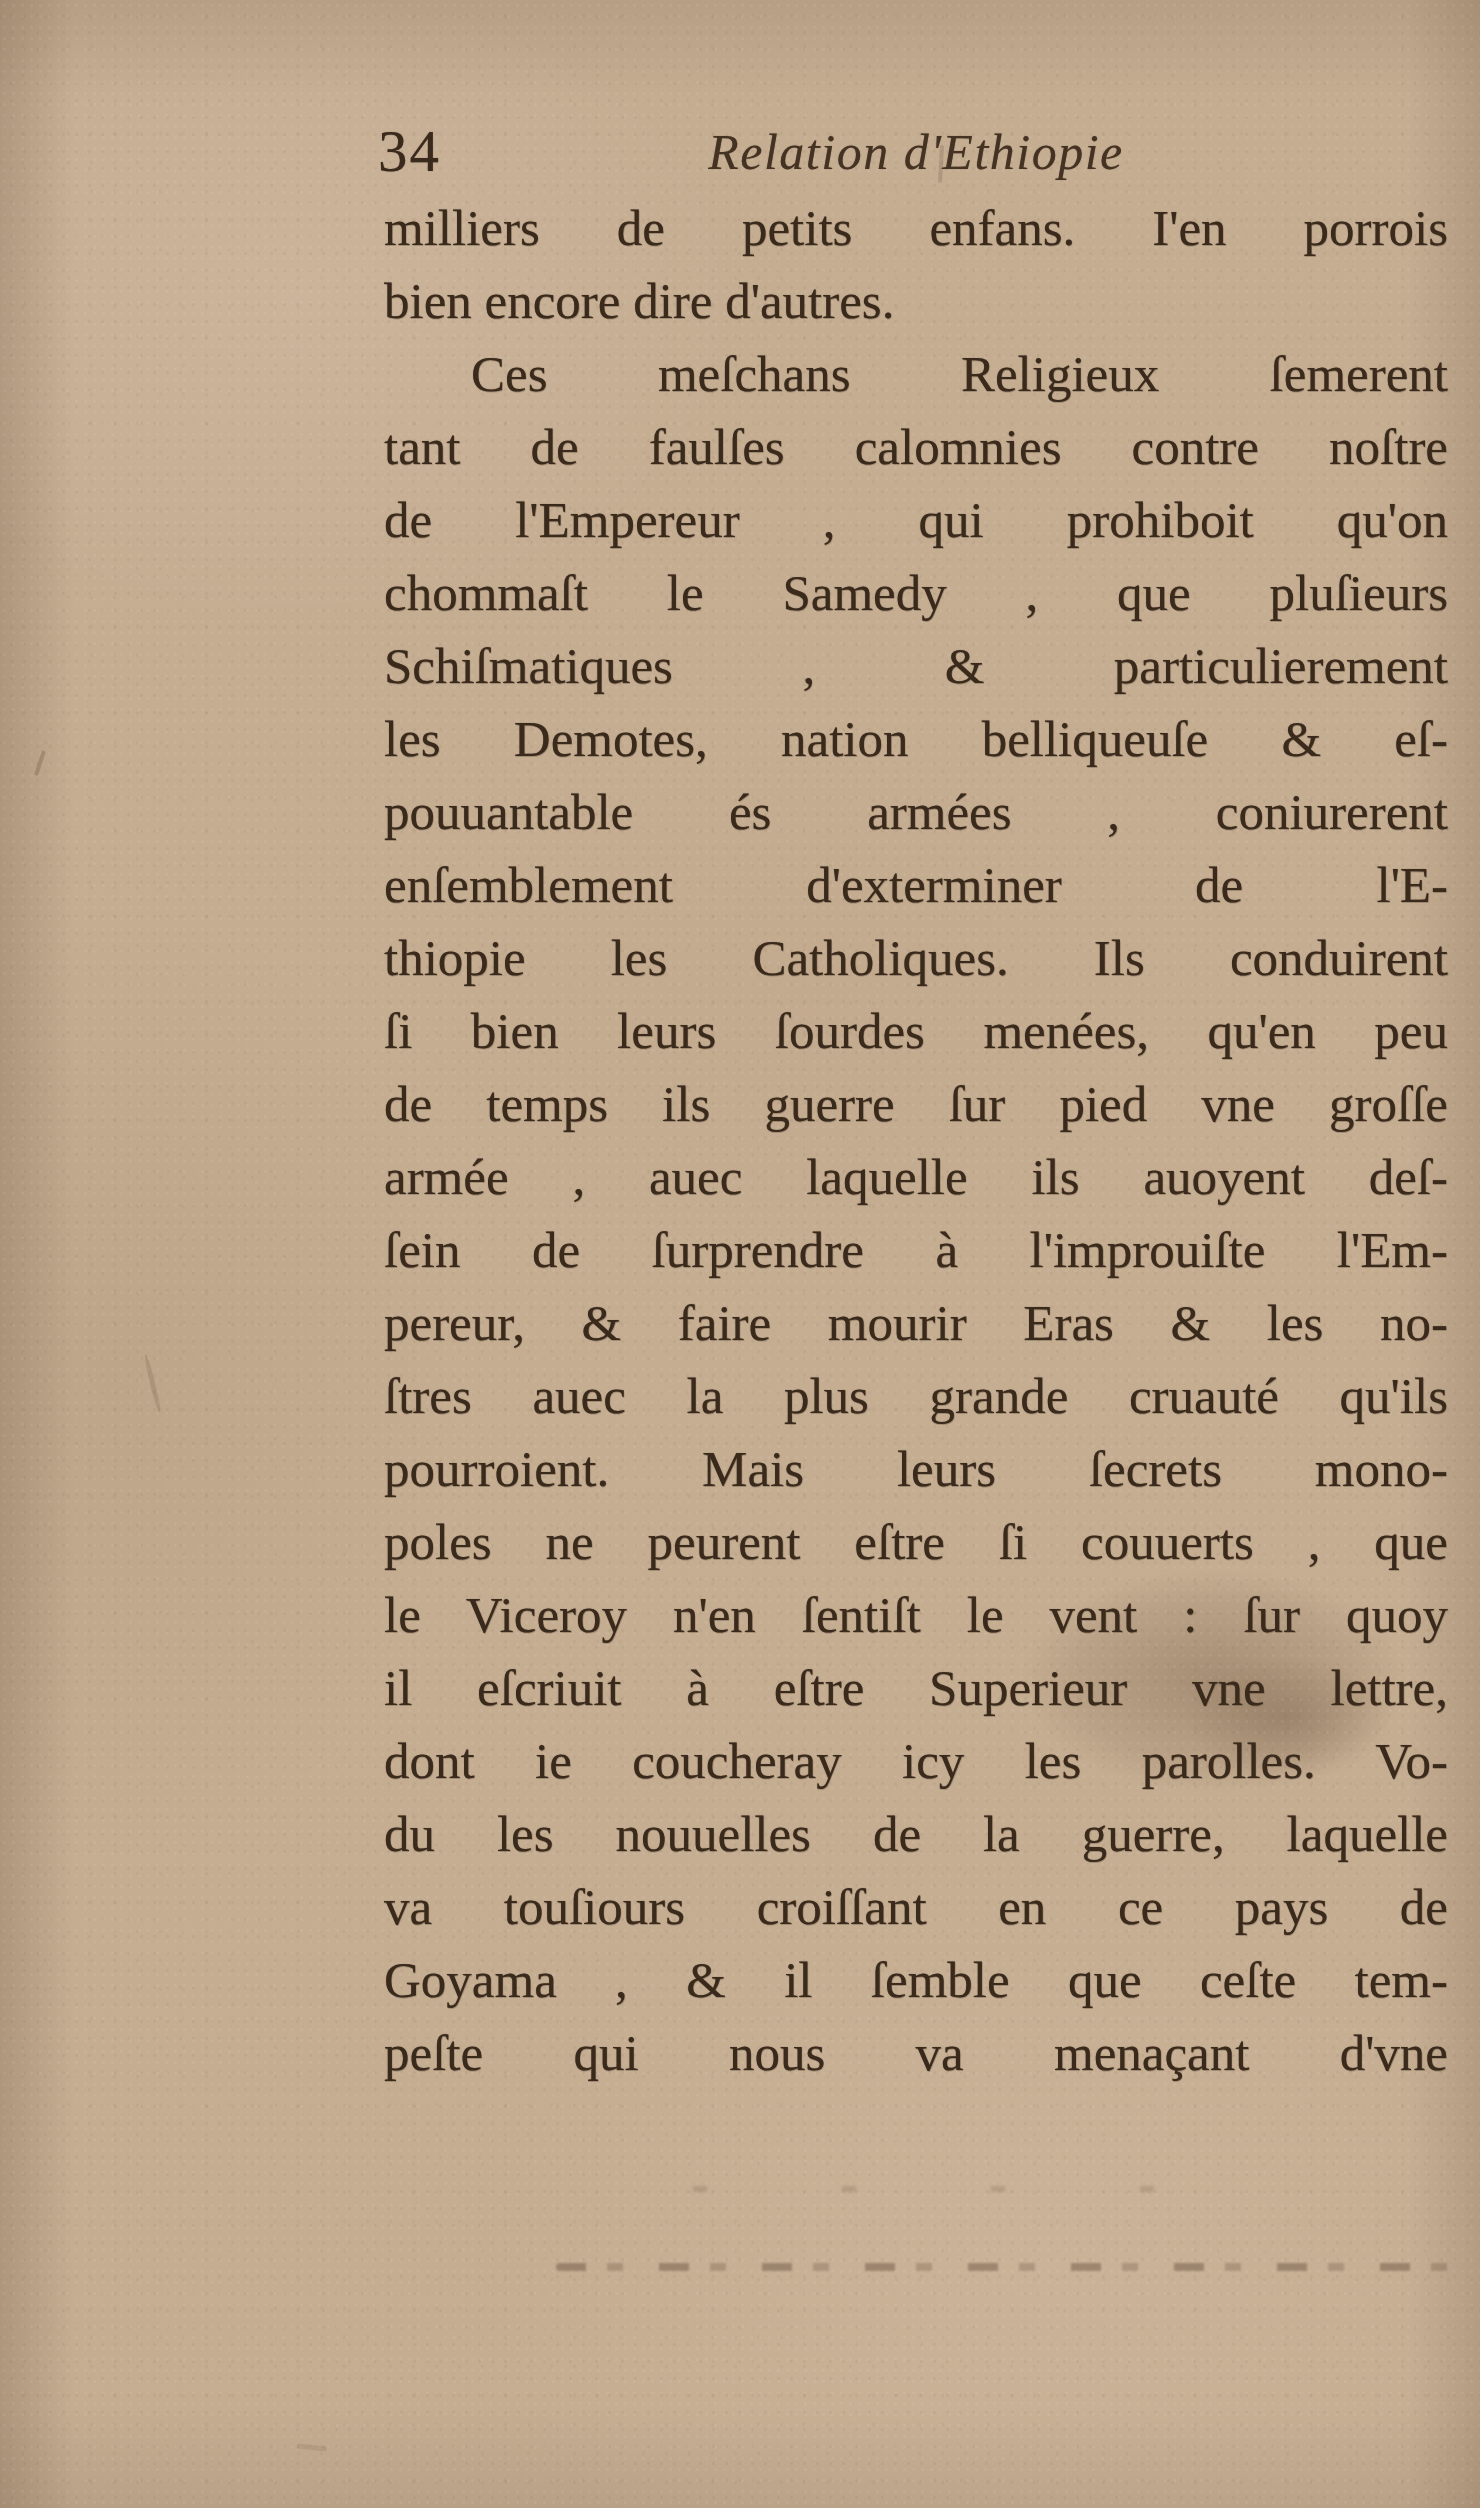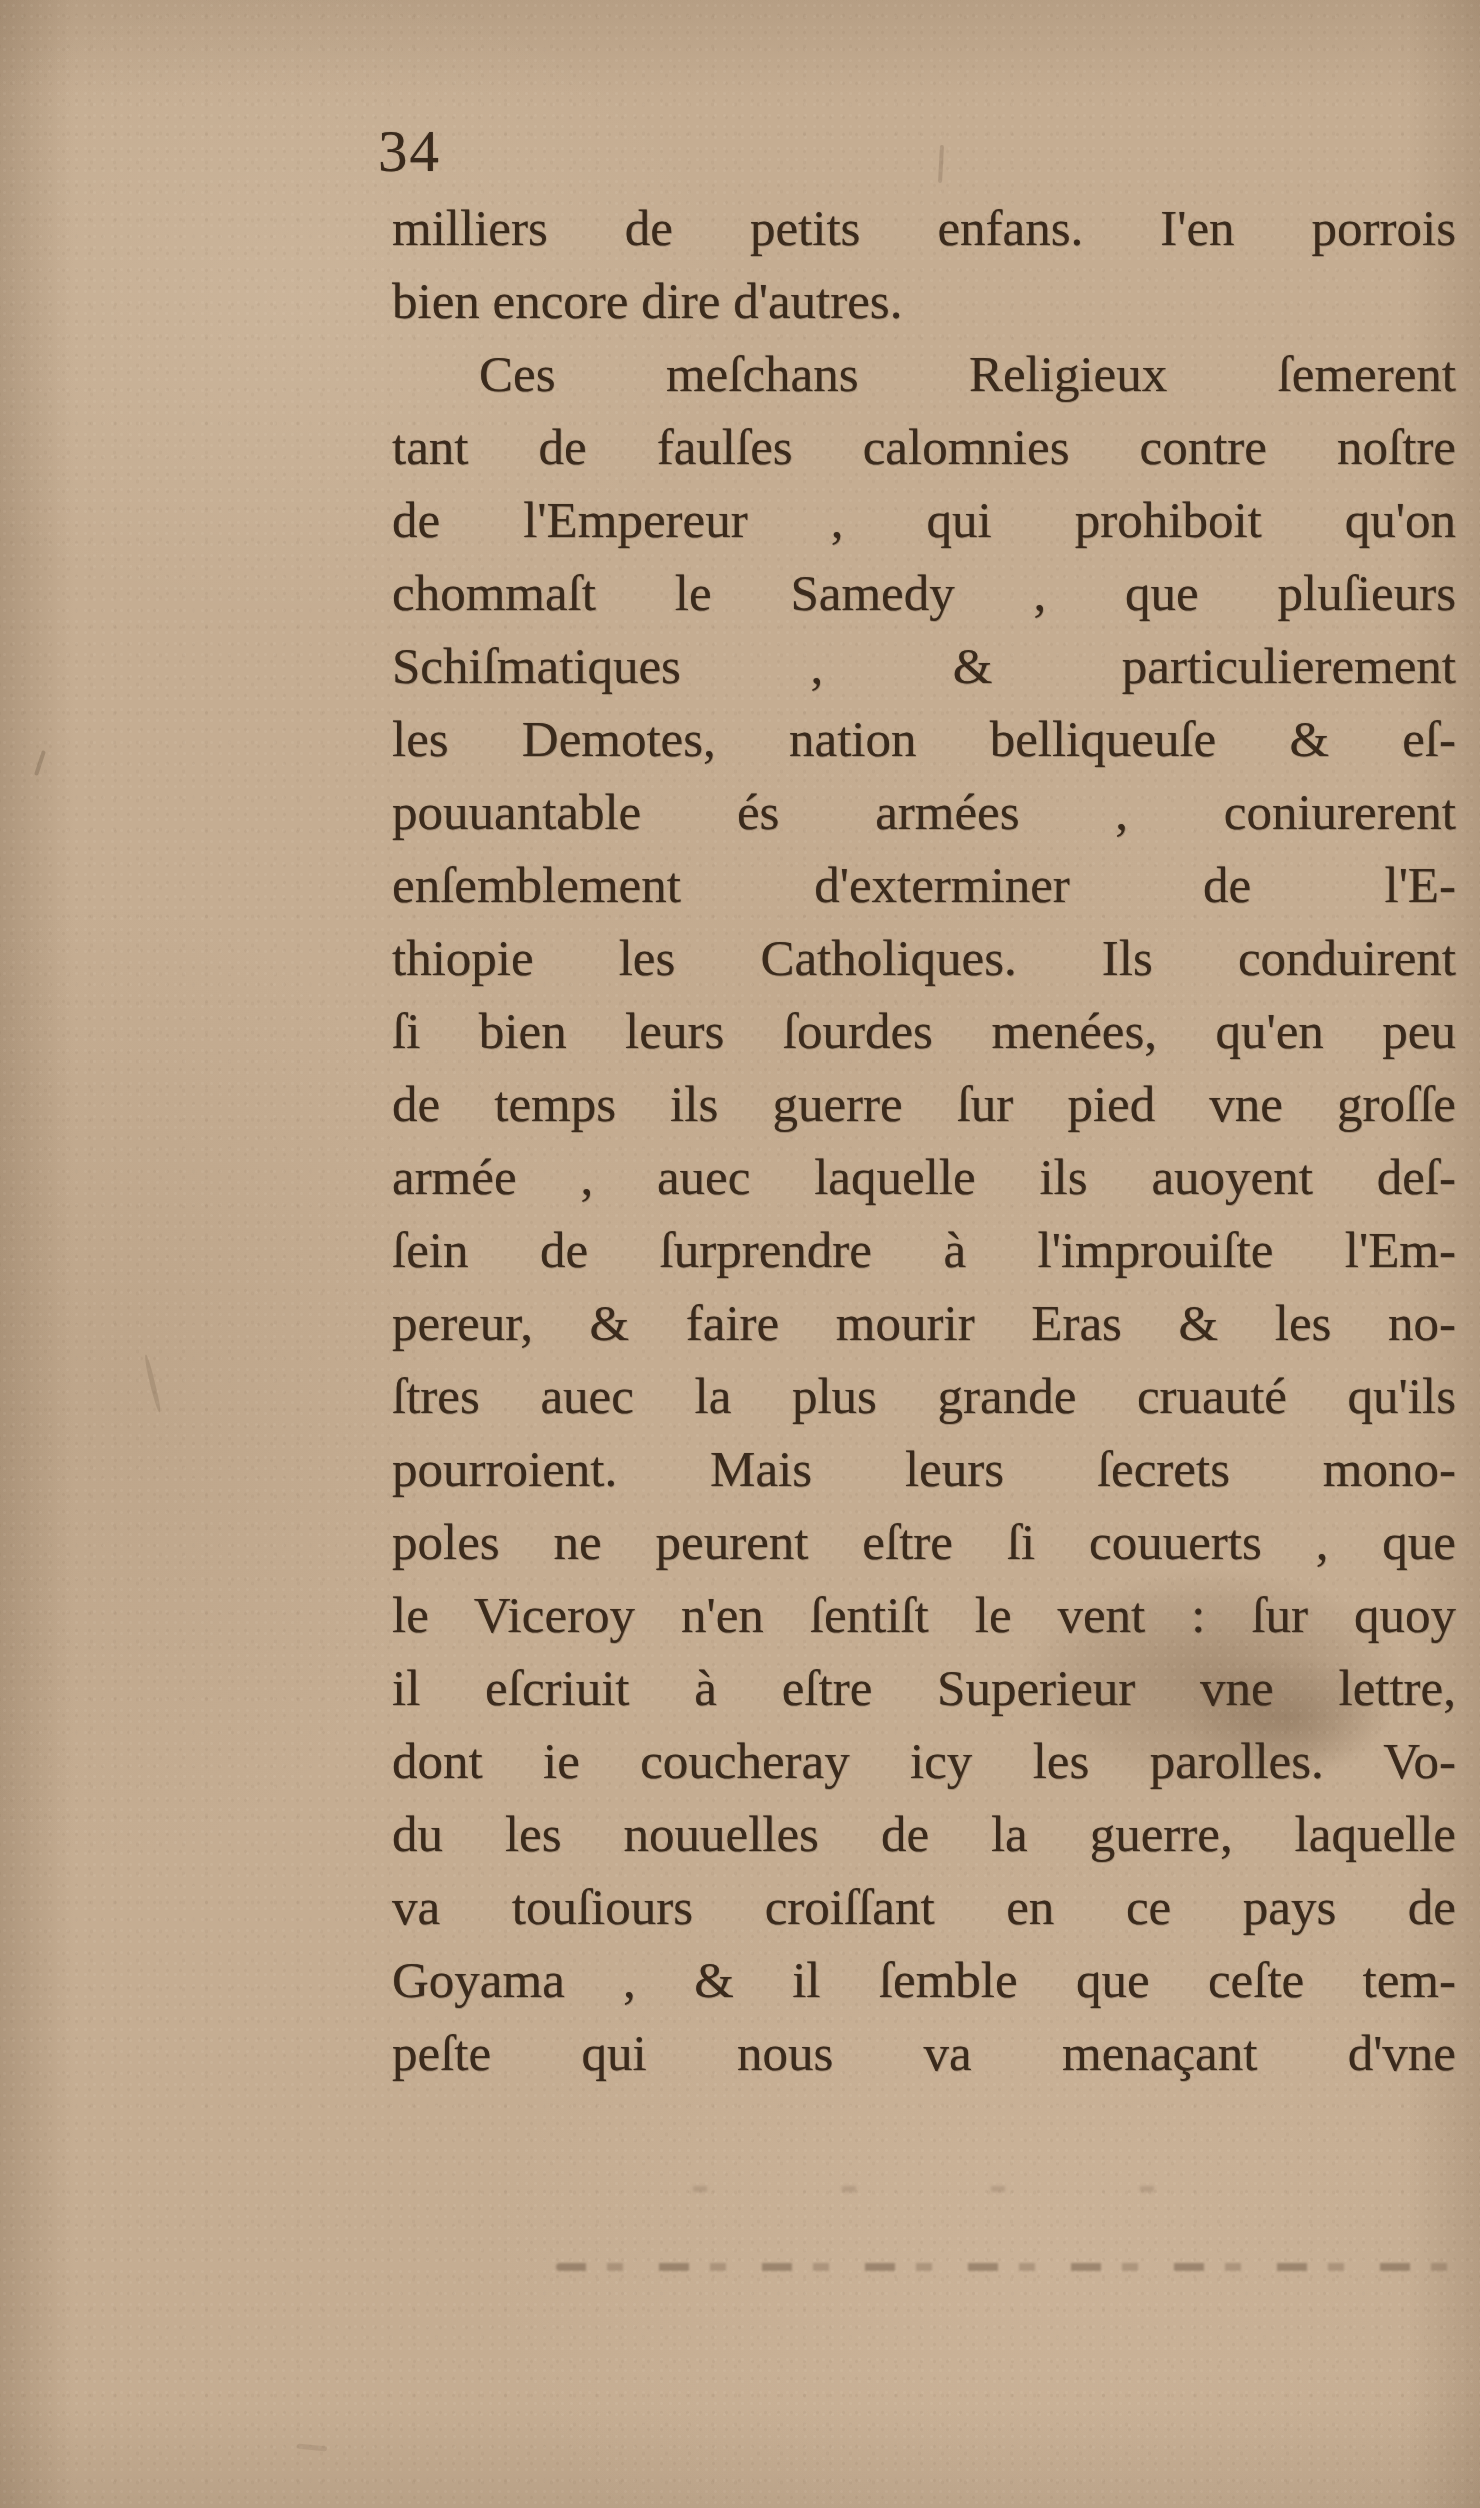--- a/index.html
+++ b/index.html
@@ -55,21 +55,21 @@
     text-align: center;
     font-style: italic;
     font-size: 50px;
     letter-spacing: 1.5px;
     color: #443222;
     text-shadow: 0 0 1px rgba(68,50,34,0.55);
   }
 
   .text-block {
     position: absolute;
-    left: 392px; top: 192px;
+    left: 384px; top: 192px;
     width: 1064px;
     font-size: 51px;
     line-height: 73px;
     text-shadow: 0 0 1px rgba(58,42,28,0.55), 0.6px 0.6px 0 rgba(58,42,28,0.22);
   }
 
   .line {
     text-align: justify;
     text-align-last: justify;
     white-space: normal;
@@ -111,20 +111,21 @@
   .speck.s3 { left: 939px; top: 145px;  width: 4px;  height: 38px; transform: rotate(3deg); border-radius: 2px; opacity:.4; }
   .speck.s4 { left: 297px; top: 2445px; width: 30px; height: 5px;  transform: rotate(6deg); border-radius: 3px; opacity:.25; }
 </style>
 </head>
 <body>
 
 <div class="page">
 
   <span class="pagenum">34</span>
 
+  <div class="running-title">Relation d'Ethiopie</div>
 
   <div class="text-block">
     <div class="line">milliers de petits enfans. I'en porrois</div>
     <div class="line short">bien encore dire d'autres.</div>
     <div class="line indent">Ces meſchans Religieux ſemerent</div>
     <div class="line">tant de faulſes calomnies contre noſtre</div>
     <div class="line">de l'Empereur , qui prohiboit qu'on</div>
     <div class="line">chommaſt le Samedy , que pluſieurs</div>
     <div class="line">Schiſmatiques , &amp; particulierement</div>
     <div class="line">les Demotes, nation belliqueuſe &amp; eſ-</div>

